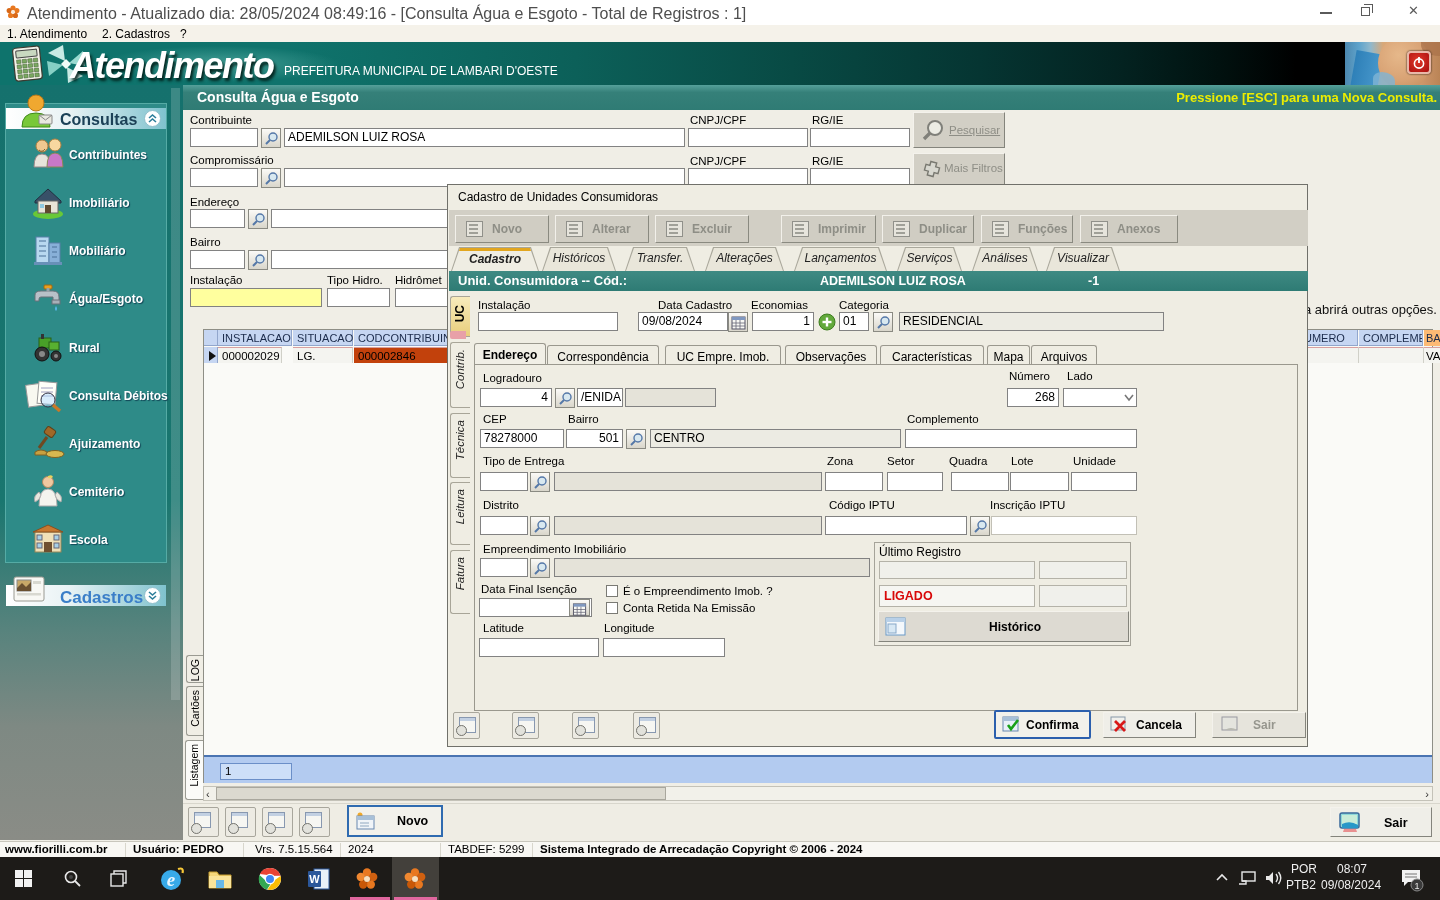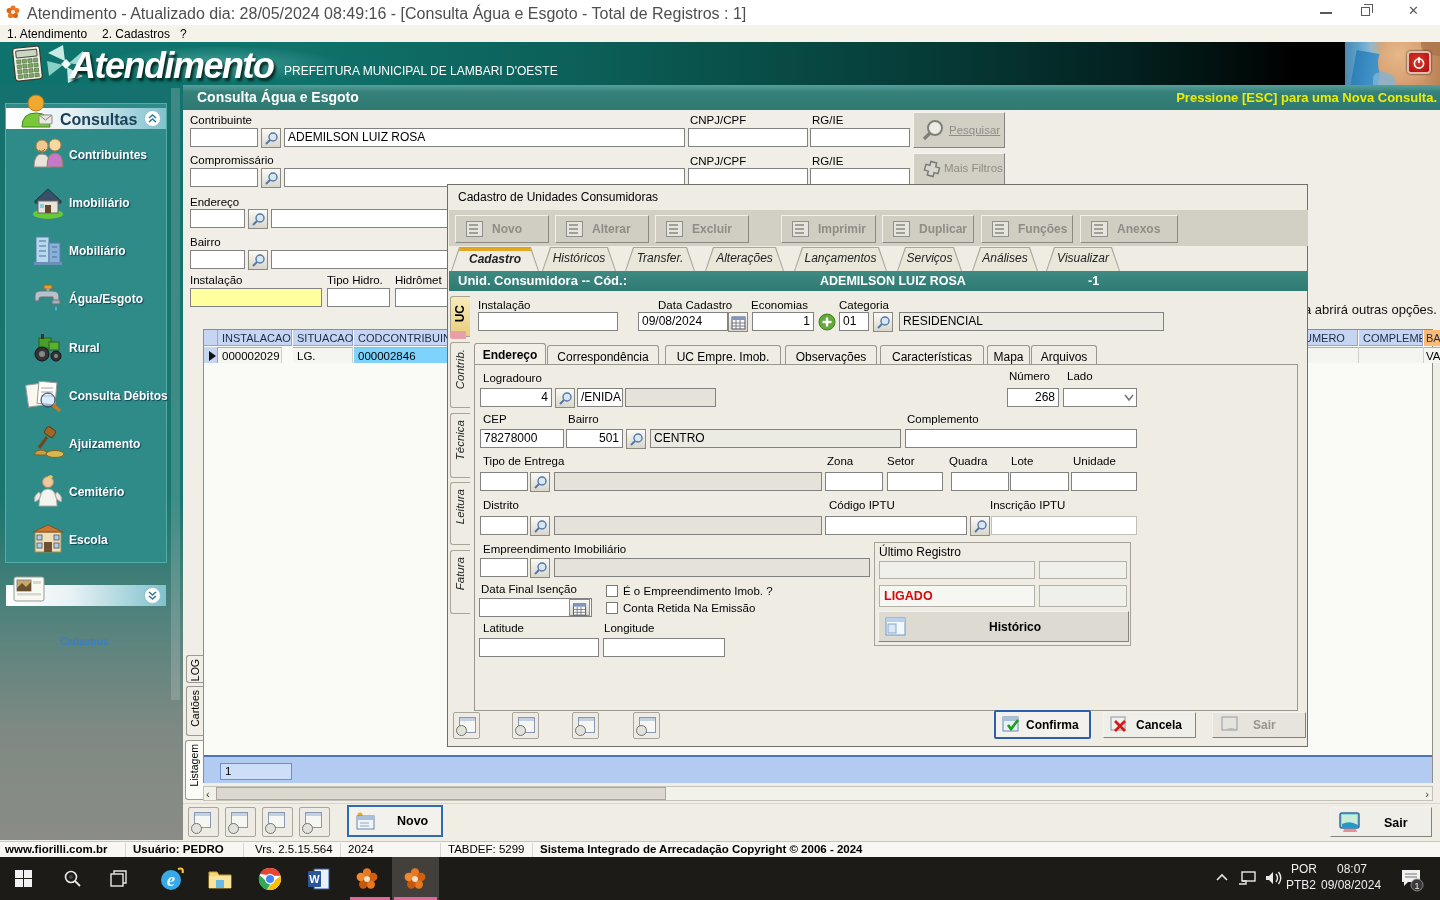--- a/index.html
+++ b/index.html
@@ -227,21 +227,21 @@
     <rect x="13" y="20" width="8" height="10" fill="#705030"></rect>
     <rect x="6" y="13" width="5" height="5" fill="#A8D0E8" stroke="#667"></rect>
     <rect x="23" y="13" width="5" height="5" fill="#A8D0E8" stroke="#667"></rect>
     <rect x="6" y="21" width="5" height="5" fill="#A8D0E8" stroke="#667"></rect>
     <rect x="23" y="21" width="5" height="5" fill="#A8D0E8" stroke="#667"></rect>
   </svg>
   <div class="a" style="left:69px;top:448px;font-size:12px;font-weight:bold;text-shadow:1px 1px 1px #145;">Escola</div>
 </div>
 
 <div class="a" style="left:6px;top:585px;width:160px;height:21px;background:linear-gradient(90deg,#FFFFFF 0%,#E8F2F4 40%,#7FC2CE 100%);">
-  <div class="a" style="left:54px;top:3px;font-size:10px;font-weight:bold;color:#3A7EC8;margin-top:48px;">Cadastros</div>
+  <div class="a" style="left:54px;top:3px;font-size:17px;font-weight:bold;color:#3A7EC8;">Cadastros</div>
   <div class="a" style="left:138px;top:2px;width:17px;height:17px;border-radius:50%;background:#FFFFFF;border:1px solid #8FBFCC;">
     <svg width="15" height="15" viewBox="0 0 15 15">
         <path d="M4 4 L7.5 7 L11 4 M4 8 L7.5 11 L11 8" fill="none" stroke="#2E7E9A" stroke-width="1.6"></path>
       </svg>
   </div>
 </div>
 <svg class="a" style="left:12px;top:573px;" width="40" height="34" viewBox="0 0 40 34">
   <rect x="2" y="4" width="30" height="24" rx="2" fill="#F8F8F4" stroke="#9A9A92"></rect>
   <rect x="5" y="7" width="14" height="11" fill="#C8A868" stroke="#888"></rect>
   <path d="M5 15 L10 10 L14 14 L19 9 L19 18 L5 18 Z" fill="#6A5030"></path>
@@ -329,21 +329,21 @@
   <div class="a" style="left:204px;top:330px;width:14px;height:16px;background:#C6D6F2;border-right:1px solid #92A6CC;border-bottom:1px solid #92A6CC;"></div>
   <div class="a" style="left:218px;top:330px;width:74px;height:16px;background:#C6D6F2;border-right:1px solid #92A6CC;border-bottom:1px solid #92A6CC;font-size:11px;color:#1A2A4A;padding:2px 0 0 4px;">INSTALACAO</div>
   <div class="a" style="left:293px;top:330px;width:60px;height:16px;background:#C6D6F2;border-right:1px solid #92A6CC;border-bottom:1px solid #92A6CC;font-size:11px;color:#1A2A4A;padding:2px 0 0 4px;">SITUACAO</div>
   <div class="a" style="left:354px;top:330px;width:108px;height:16px;background:#C6D6F2;border-right:1px solid #92A6CC;border-bottom:1px solid #92A6CC;font-size:11px;color:#1A2A4A;padding:2px 0 0 4px;overflow:hidden;">CODCONTRIBUINTE</div>
 
   <div class="a" style="left:204px;top:347px;width:14px;height:16px;background:#C6D6F2;border-right:1px solid #92A6CC;"><svg width="10" height="10" style="margin:3px 0 0 3px" viewBox="0 0 10 10">
         <path d="M2 0 L9 5 L2 10 Z" fill="#111"></path>
       </svg></div>
   <div class="a" style="left:218px;top:347px;width:64px;height:16px;background:#F4F4F0;border-top:1px solid #D8A0A0;border-right:1px solid #D0D0C8;font-size:11.5px;padding:2px 0 0 4px;">000002029</div>
   <div class="a" style="left:293px;top:347px;width:60px;height:16px;background:#F4F4F0;border-top:1px solid #D8A0A0;border-right:1px solid #D0D0C8;font-size:11.5px;padding:2px 0 0 4px;">LG.</div>
-  <div class="a" style="left:354px;top:347px;width:108px;height:16px;background:#7dd3fc;border-top:1px solid #D8A0A0;border-right:1px solid #D0D0C8;font-size:11.5px;padding:2px 0 0 4px;">000002846</div>
+  <div class="a" style="left:354px;top:347px;width:108px;height:16px;background:#c2410c;border-top:1px solid #D8A0A0;border-right:1px solid #D0D0C8;font-size:11.5px;padding:2px 0 0 4px;">000002846</div>
 
   <div class="a" style="left:1290px;top:330px;width:68px;height:16px;background:#C6D6F2;border-right:1px solid #92A6CC;border-bottom:1px solid #92A6CC;font-size:11px;color:#1A2A4A;padding:2px 0 0 6px;overflow:hidden;">NUMERO</div>
   <div class="a" style="left:1359px;top:330px;width:64px;height:16px;background:#C6D6F2;border-right:1px solid #92A6CC;border-bottom:1px solid #92A6CC;font-size:11px;color:#1A2A4A;padding:2px 0 0 4px;overflow:hidden;">COMPLEME</div>
   <div class="a" style="left:1424px;top:330px;width:16px;height:16px;background:#fdba74;font-size:11px;color:#1A2A4A;padding:2px 0 0 2px;overflow:hidden;">BA</div>
   <div class="a" style="left:1290px;top:347px;width:133px;height:16px;background:#F4F4F0;border-top:1px solid #D8A0A0;"></div>
   <div class="a" style="left:1424px;top:347px;width:16px;height:16px;background:#F4F4F0;border-top:1px solid #D8A0A0;font-size:11.5px;padding:2px 0 0 2px;overflow:hidden;">VA</div>
   <div class="a" style="left:1358px;top:347px;width:1px;height:16px;background:#D0D0C8;"></div>
   <div class="a" style="left:1423px;top:347px;width:1px;height:16px;background:#D0D0C8;"></div>
 
   <div class="a" style="left:186px;top:655px;width:17px;height:28px;background:#F0EEE5;border:1px solid #9A9A92;border-right:none;border-radius:3px 0 0 3px;">
@@ -654,21 +654,21 @@
         <rect x="4" y="4" width="15" height="9" fill="#C8ECD8"></rect>
         <path d="M4 13 Q12 9 20 14 L20 17 L4 17 Z" fill="#2898C8"></path>
         <path d="M6 18 L18 18 L19 21 L5 21 Z" fill="#E89090"></path>
       </svg>
     <div class="a" style="left:53px;top:8px;font-size:12.5px;font-weight:bold;">Sair</div>
   </div>
 
   <div class="a" style="left:0;top:841px;width:1440px;height:16px;background:#F8F7F3;border-top:1px solid #C8C6BC;font-size:11.5px;">
     <div class="a" style="left:5px;top:1px;font-weight:bold;">www.fiorilli.com.br</div>
     <div class="a" style="left:133px;top:1px;font-weight:bold;">Usuário: PEDRO</div>
-    <div class="a" style="left:255px;top:1px;">Vrs. 2.5.15.564</div>
+    <div class="a" style="left:255px;top:1px;">Vrs. 7.5.15.564</div>
     <div class="a" style="left:348px;top:1px;">2024</div>
     <div class="a" style="left:448px;top:1px;">TABDEF: 5299</div>
     <div class="a" style="left:540px;top:1px;font-weight:bold;">Sistema Integrado de Arrecadação Copyright © 2006 - 2024</div>
     <div class="a" style="left:125px;top:1px;width:1px;height:14px;background:#D8D6CC;"></div>
     <div class="a" style="left:243px;top:1px;width:1px;height:14px;background:#D8D6CC;"></div>
     <div class="a" style="left:340px;top:1px;width:1px;height:14px;background:#D8D6CC;"></div>
     <div class="a" style="left:440px;top:1px;width:1px;height:14px;background:#D8D6CC;"></div>
     <div class="a" style="left:532px;top:1px;width:1px;height:14px;background:#D8D6CC;"></div>
   </div>
 

